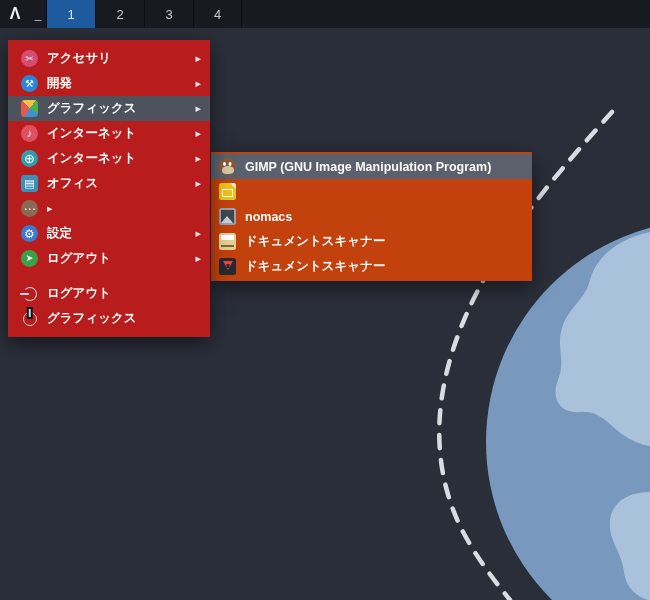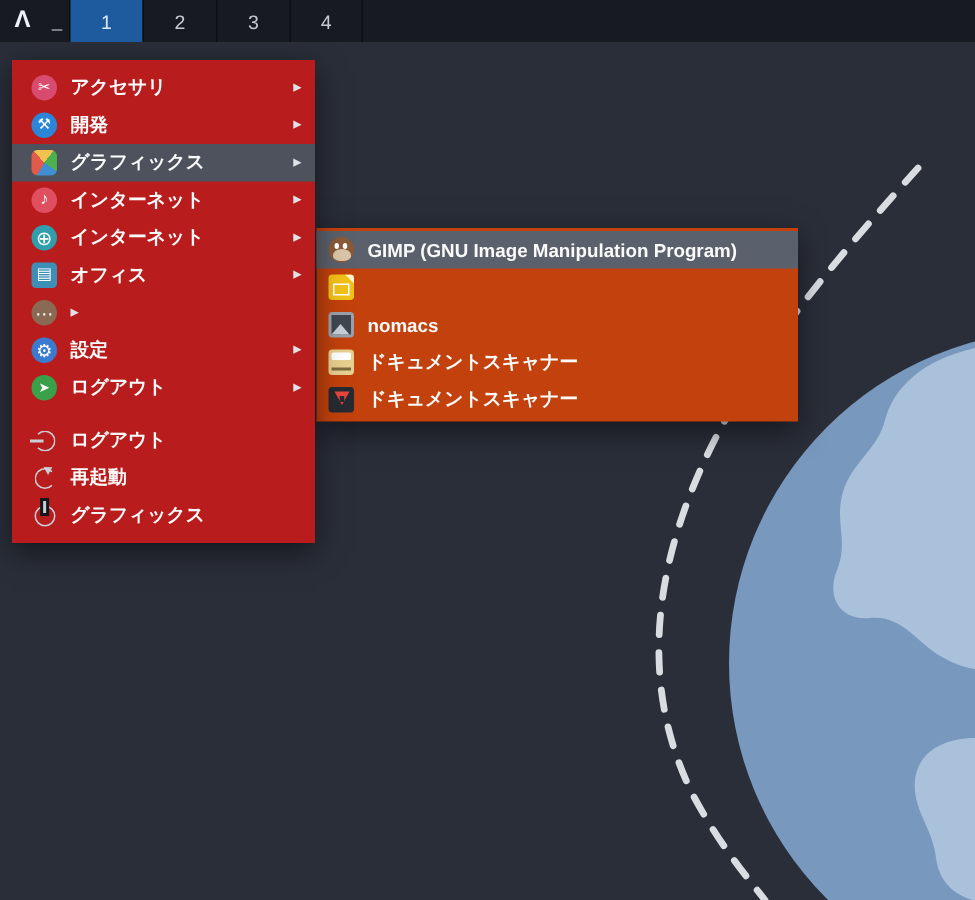--- a/index.html
+++ b/index.html
@@ -212,24 +212,20 @@
       </div>
     </div>
   <div class="sep"></div>
   <div>
 
       <div class="menu-item">
         <span class="icon logout-icon"></span>
         <span class="label">ログアウト</span>
       </div>
 
-      <div class="menu-item">
-        <span class="icon restart-icon"></span>
-        <span class="label">再起動</span>
-      </div>
 
       <div class="menu-item">
         <span class="icon shutdown-icon"></span>
         <span class="label">グラフィックス</span>
       </div>
     </div>
 </div>
 
 <div class="submenu">
 

